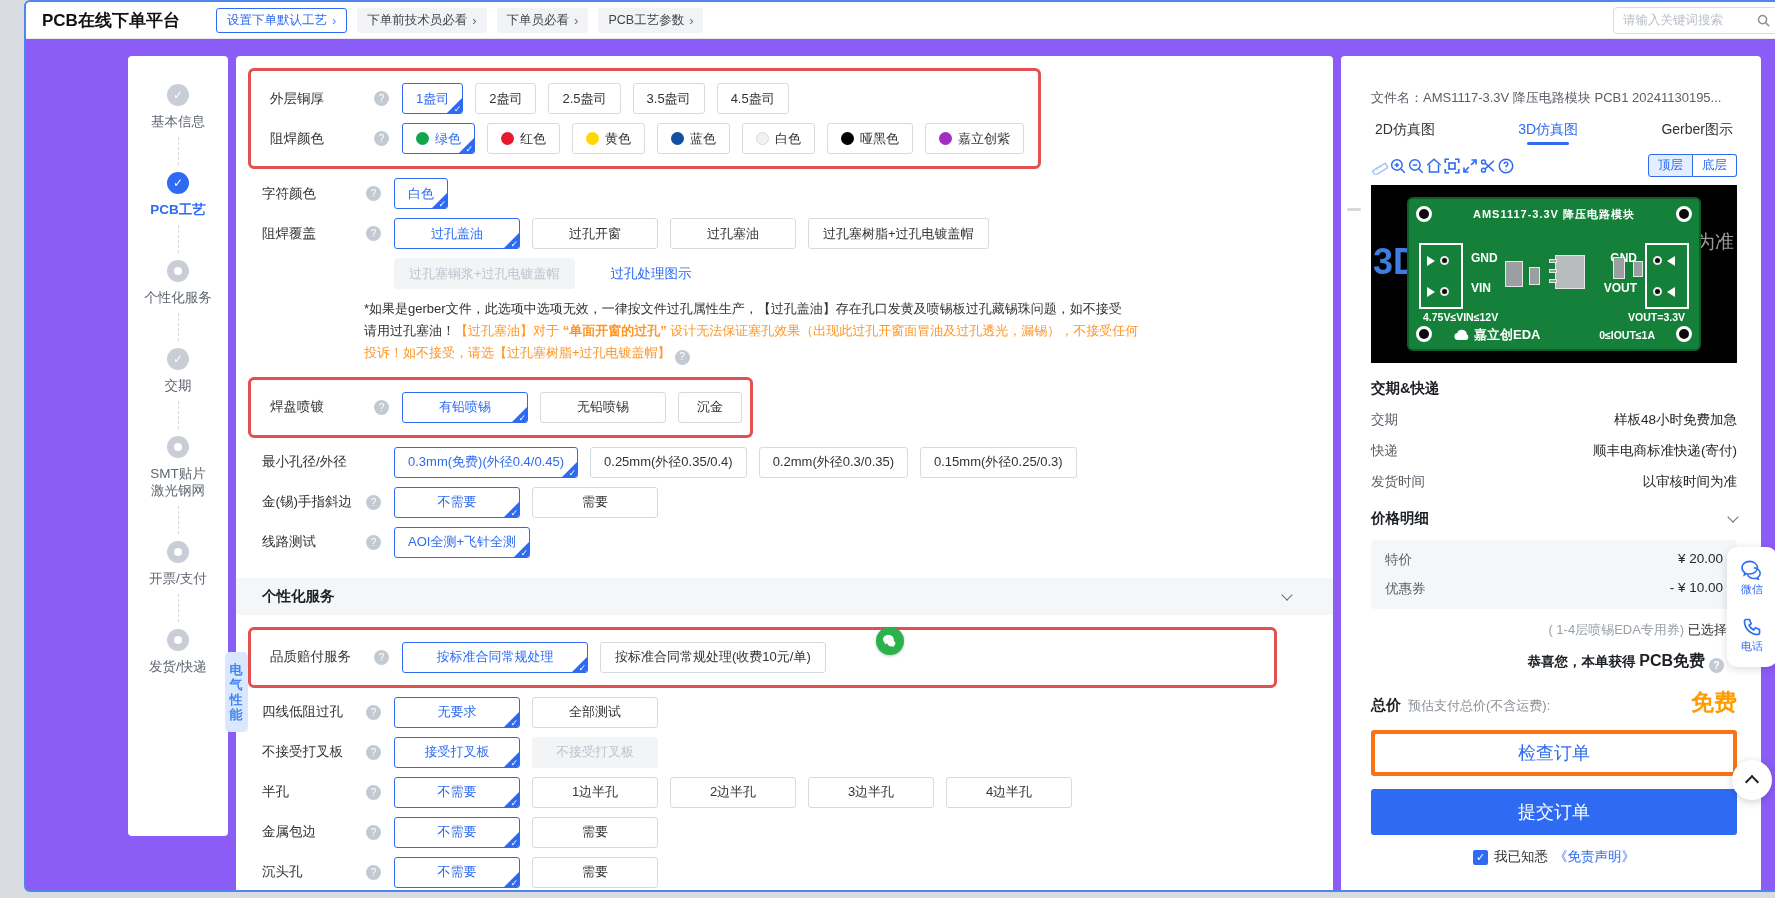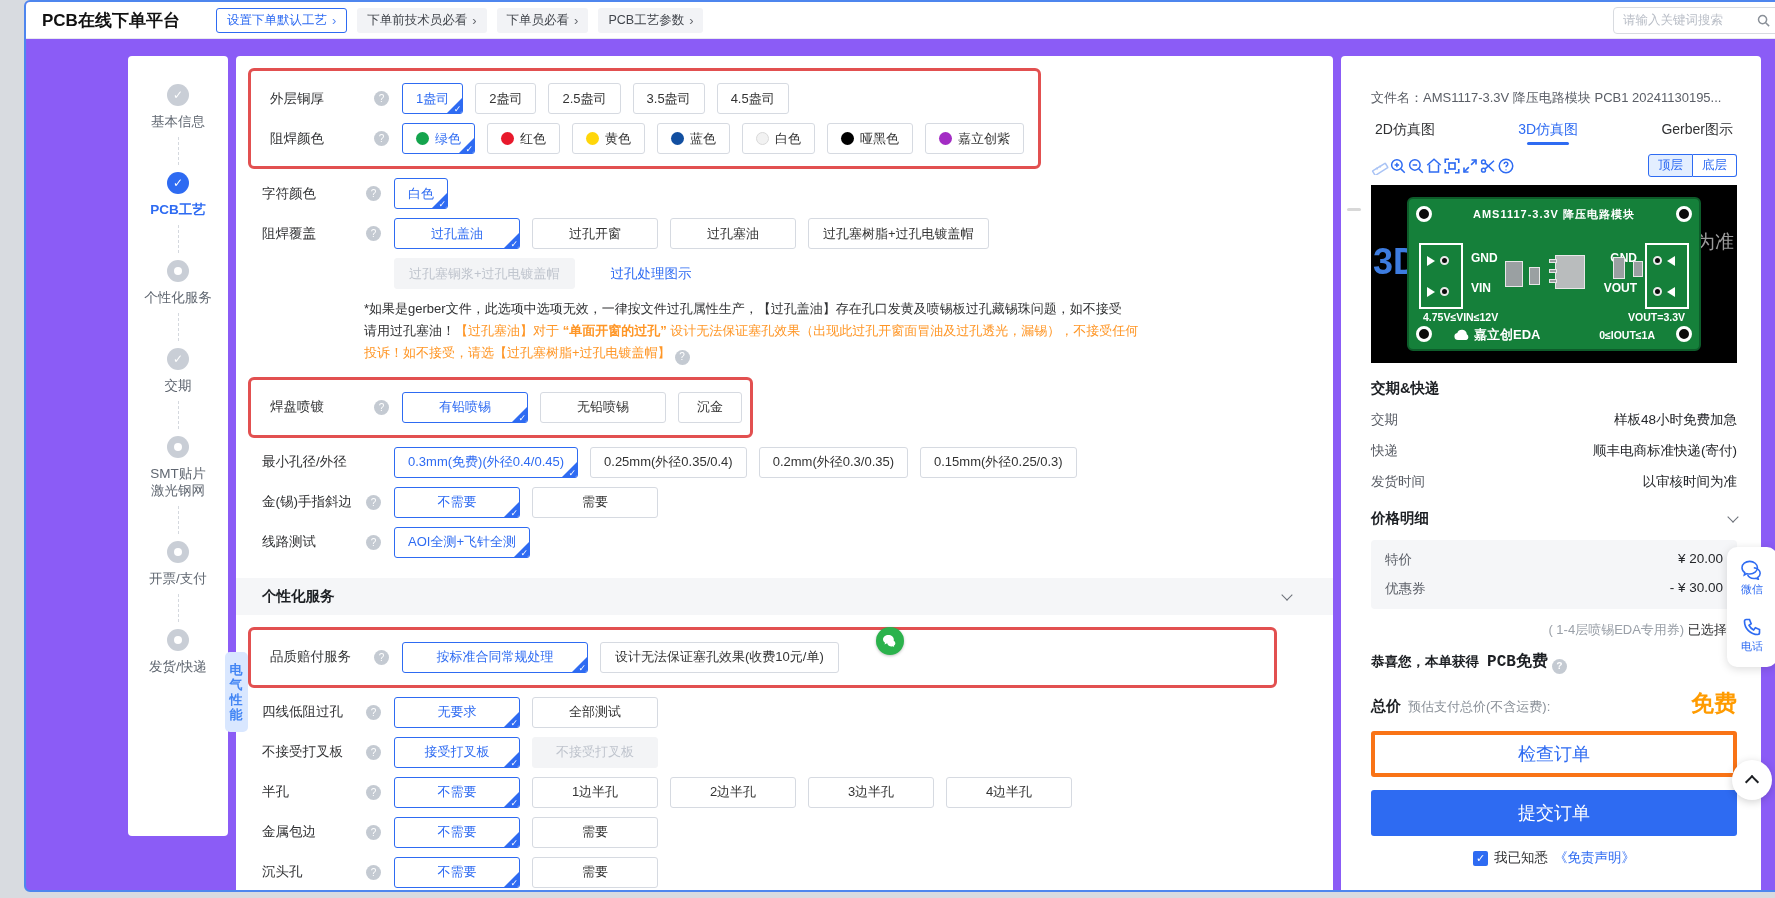--- a/index.html
+++ b/index.html
@@ -126,21 +126,21 @@
 
   .rc-sec { margin-top:16px; font-size:14.5px; font-weight:bold; color:#1c1f23; display:flex; justify-content:space-between; align-items:center;}
   .d-row { display:flex; justify-content:space-between; margin-top:13px; font-size:13.5px; }
   .d-row .l { color:#5a5e66; } .d-row .v { color:#24262a; }
   .price-box { background:#f5f6f8; border-radius:4px; padding:11px 14px; margin-top:12px; }
   .p-row { display:flex; justify-content:space-between; font-size:13.5px; }
   .p-row + .p-row { margin-top:11px; }
   .p-row .l { color:#5a5e66; } .p-row .v { color:#24262a; }
   .coupon { margin-top:12px; text-align:right; font-size:13px; color:#9aa0a8; }
   .coupon .dark { color:#303133; }
-  .congrats { margin-top:12px; text-align:left; font-size:13.5px; font-weight:bold; color:#1c1f23;font-family:Liberation Mono, monospace; }
+  .congrats { margin-top:12px; text-align:right; font-size:13.5px; font-weight:bold; color:#1c1f23; }
   .congrats .big { font-size:16px; font-weight:800; }
   .congrats .help { display:inline-flex; vertical-align:-3px; margin-left:4px; }
   .total { margin-top:14px; display:flex; align-items:baseline; }
   .total .t { font-size:15px; font-weight:bold; color:#1c1f23; }
   .total .d { font-size:13px; color:#8a9098; margin-left:7px; }
   .total .v { margin-left:auto; color:#ff9b00; font-size:23px; font-weight:bold; }
   .btn { width:100%; height:46px; border-radius:3px; font-size:18px; display:flex; align-items:center;
          justify-content:center; cursor:pointer; border:none; }
   .btn-check { margin-top:12px; background:#fff; border:4px solid #f97316; color:#2e6bf2; }
   .btn-submit { margin-top:13px; background:#2e6bf2; color:#fff; }
@@ -405,21 +405,21 @@
           </div>
           <div class="redbox rb3">
             <div class="row">
               <span class="row-label">品质赔付服务</span>
               <span class="help">?</span>
               <div class="opts">
                 <button class="opt sel" style="min-width: 186px;">
                   <span>按标准合同常规处理</span>
                 </button>
                 <button class="opt">
-                  <span>设计无法保证塞孔效果(收费10元/单)</span>
+                  <span>按标准合同常规处理(收费10元/单)</span>
                 </button>
               </div>
               <span class="wx-badge">
                 <svg width="16" height="14" viewBox="0 0 24 22" fill="#fff">
                   <path d="M9.5 1.5 C4.8 1.5 1 4.6 1 8.4 c0 2.2 1.2 4.1 3.1 5.4 L3.5 16.5 l3-1.5 c.9.3 1.9.4 3 .4 4.7 0 8.5-3.1 8.5-6.9 S14.2 1.5 9.5 1.5 Z"></path>
                   <path d="M14 9 c3.6.4 6.4 2.7 6.4 5.5 c0 1.6-.9 3-2.3 4 l.4 2 -2.2-1.1 c-.7.2-1.4.3-2.1.3 -2.9 0-5.4-1.6-6.2-3.9 Z"></path>
                 </svg>
               </span>
             </div>
           </div>
@@ -639,21 +639,21 @@
         <span>价格明细</span>
         <span class="chev-down"></span>
       </div>
       <div class="price-box" id="price-rows">
           <div class="p-row">
             <span class="l">特价</span>
             <span class="v">¥ 20.00</span>
           </div>
           <div class="p-row">
             <span class="l">优惠券</span>
-            <span class="v">- ¥ 30.00</span>
+            <span class="v">- ¥ 10.00</span>
           </div>
         </div>
 
       <div class="coupon">
         <span>( 1-4层喷锡EDA专用券) </span><span class="dark">已选择</span><span class="chev-right-sm"></span>
       </div>
       <div class="congrats">
         <span>恭喜您，本单获得 </span><span class="big">PCB免费</span><span class="help">?</span>
       </div>
 

